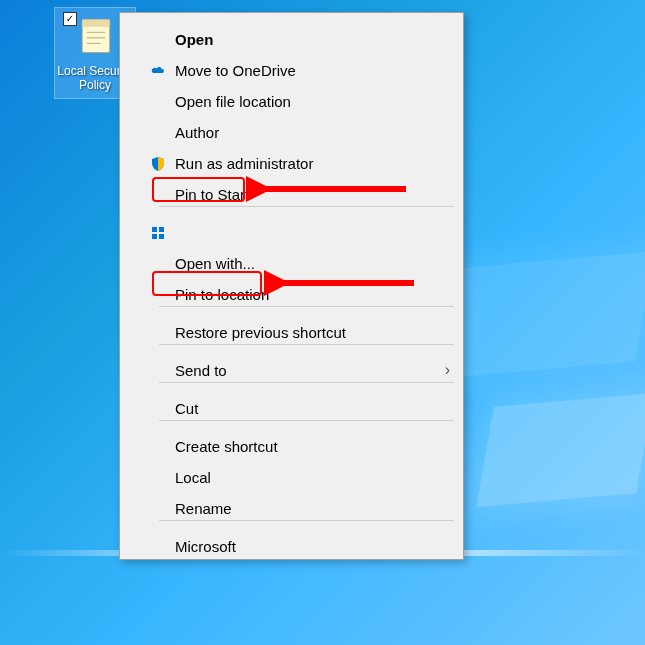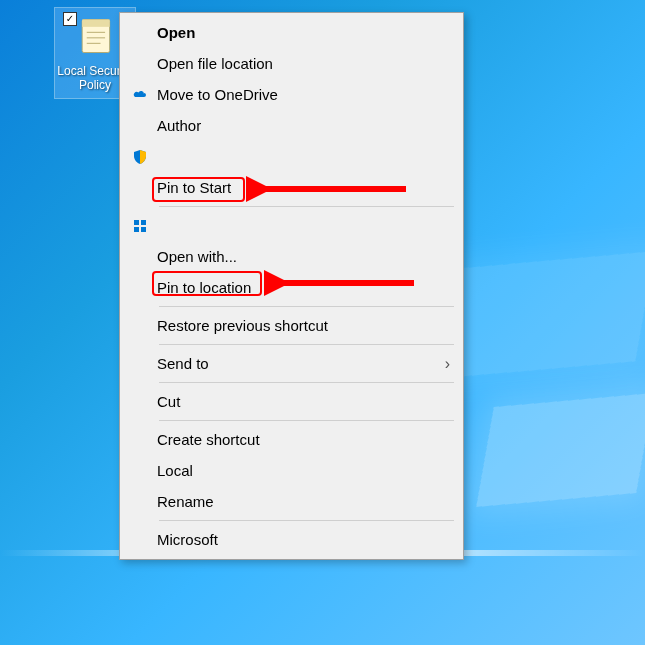--- a/index.html
+++ b/index.html
@@ -66,24 +66,25 @@
       width: 345px;
       background: #f0f0f0;
       border: 1px solid #a0a0a0;
       box-shadow: 3px 3px 8px rgba(0,0,0,0.25);
       padding: 4px 1px;
       font-size: 15px;
       color: #000;
     }
     .menu-item {
       display: flex;
-      align-items: center;
+      align-items: flex-end;
       height: 31px;
       padding: 0 12px 0 6px;
       position: relative;
+      margin-left: 18px;
     }
     .menu-icon {
       width: 26px;
       display: flex;
       align-items: center;
       justify-content: center;
       flex-shrink: 0;
     }
     .menu-text { flex: 1; padding-left: 4px; }
     .bold { font-weight: 600; }
@@ -130,42 +131,43 @@
     </svg>
     <div class="label">Local Security Policy</div>
   </div>
 
   <div class="context-menu" id="cm">
       <div class="menu-item">
         <span class="menu-icon"></span>
         <span class="menu-text bold">Open</span>
       </div>
       <div class="menu-item">
-        <span class="menu-icon"></span>
-        <span class="menu-text">Open file location</span>
-      </div>
-      <div class="menu-item">
         <span class="menu-icon">
           <svg width="16" height="16" viewBox="0 0 16 16">
             <path d="M12 7a3 3 0 0 0-5.6-1.5A2.5 2.5 0 0 0 3 10h9a2 2 0 0 0 0-4" fill="#0078d4"></path>
           </svg>
         </span>
         <span class="menu-text">Move to OneDrive</span>
       </div>
       <div class="menu-item">
         <span class="menu-icon"></span>
+        <span class="menu-text">Open file location</span>
+      </div>
+      <div class="menu-item">
+        <span class="menu-icon"></span>
         <span class="menu-text">Author</span>
       </div>
       <div class="menu-item">
         <span class="menu-icon">
           <svg width="16" height="16" viewBox="0 0 16 16">
             <path d="M8 1l6 2v4c0 4-3 7-6 8-3-1-6-4-6-8V3l6-2z" fill="#0078d4"></path>
             <path d="M8 1l6 2v4c0 4-3 7-6 8V1z" fill="#ffb900"></path>
           </svg>
         </span>
+        <span class="menu-text">Run as administrator</span>
       </div>
       <div class="menu-item">
         <span class="menu-icon"></span>
         <span class="menu-text">Pin to Start</span>
       </div>
       <div class="separator"></div>
       <div class="menu-item">
         <span class="menu-icon">
           <svg width="16" height="16" viewBox="0 0 16 16">
             <rect x="2" y="2" width="5" height="5" fill="#0078d4"></rect>

